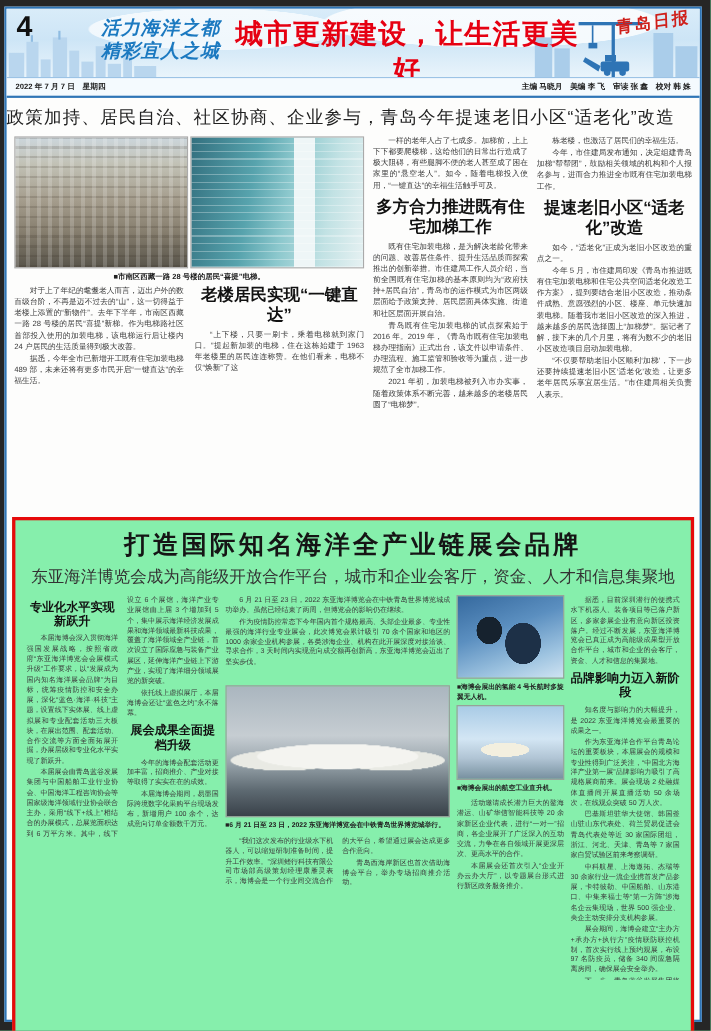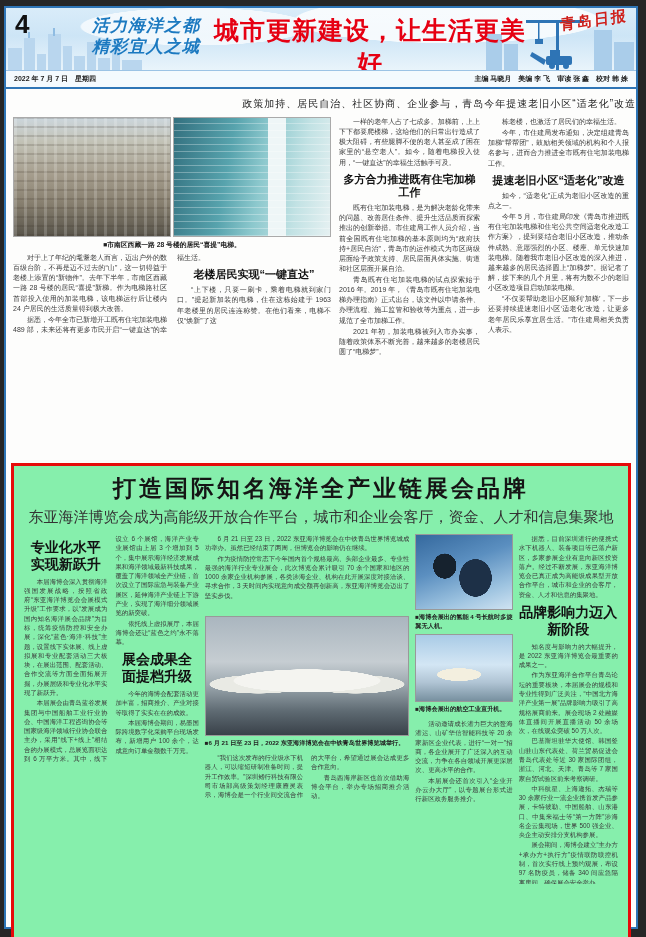--- a/index.html
+++ b/index.html
@@ -20,40 +20,40 @@
   .slogan-red-big{color:var(--accent-red,#e60012);font-weight:900;font-size:25px;letter-spacing:1px;margin-top:3px;}
   .masthead{position:absolute;right:8px;top:3px;color:#cf1f1a;font-weight:bold;font-size:15px;
       transform:rotate(-8deg) skewX(-6deg);letter-spacing:2px;}
   .sky-l{position:absolute;left:0;bottom:0;}
   .sky-r{position:absolute;right:0;bottom:0;}
   
   .daterow{height:16px;display:flex;justify-content:space-between;align-items:center;
       padding:0 8px;font-size:7px;font-weight:bold;color:#222;
       border-top:1px solid #9cc3e5;border-bottom:2px solid var(--brand-blue,#2e75b6);background:#f4fafe;}
   
-  .kicker{margin-top:8px;text-align:right;font-size:10px;color:#222;letter-spacing:1px;}
+  .kicker{margin-top:8px;text-align:left;font-size:16px;color:#222;letter-spacing:1px;}
   .headline{margin:4px 0 0;text-align:center;font-size:30px;font-weight:900;color:#000;letter-spacing:1px;}
   .byline{margin-top:6px;text-align:center;font-size:8px;color:#333;}
   .a1-row{display:flex;gap:8px;padding:0 7px;margin-top:6px;height:330px;}
   .a1-left{width:318px;}
   .photo-pair{display:flex;gap:2px;height:120px;}
   .ph{flex:1;border:1px solid #aaa;box-sizing:border-box;}
   .ph-street{background:
       repeating-linear-gradient(90deg,rgba(255,255,255,.18) 0 3px,transparent 3px 10px),
       repeating-linear-gradient(0deg,rgba(60,50,40,.18) 0 2px,transparent 2px 9px),
       linear-gradient(180deg,#ccd6dc 0%,#c2c2b6 20%,#a59d8d 48%,#877f6f 72%,#58544a 100%);}
   .ph-tower{background:
       repeating-linear-gradient(0deg,rgba(255,255,255,.3) 0 1px,transparent 1px 7px),
       linear-gradient(90deg,transparent 0 60%,#eef6f7 60% 72%,transparent 72%),
       linear-gradient(100deg,#33707f 0%,#57a3ad 35%,#8cc8cd 55%,#c2e2e4 78%,#e6f1f2 100%);}
   .caption{font-size:6.8px;font-weight:bold;color:#222;margin:3px 0;text-align:center;}
   .twocol{column-count:2;column-gap:10px;height:196px;overflow:hidden;}
   .a1-col{flex:1;height:330px;overflow:hidden;}
   .a1-col .b-p,.a1-left .b-p{font-size:7px;}
-  .a1-col .b-h,.a1-left .b-h{font-size:11px;}
+  .a1-col .b-h,.a1-left .b-h{font-size:15px;}
   
   .redbox{margin:16px 5px 0;border:3px solid #e60a0a;background:#86efac;padding:5px 10px 6px;
       box-sizing:border-box;height:520px;overflow:hidden;}
   .a2-title{text-align:center;font-size:23px;font-weight:900;color:#151515;letter-spacing:3px;margin:2px 0 0;}
   .a2-deck{text-align:center;font-size:15px;color:#333;margin:4px 0 7px;}
   .a2-row{display:flex;gap:6px;height:350px;}
   .a2-colL{width:176px;column-count:2;column-gap:8px;height:350px;overflow:hidden;}
   .a2-colM{width:206px;display:flex;flex-direction:column;}
   .m-intro{height:82px;overflow:hidden;}
   .photo-aerial{height:118px;border:1px solid #999;background:
@@ -66,21 +66,21 @@
   .photo-visitors{height:74px;border:1px solid #999;background:
       radial-gradient(20% 28% at 30% 42%,#16222e 0 60%,transparent 61%),
       radial-gradient(28% 42% at 62% 58%,#1d3047 0 60%,transparent 61%),
       linear-gradient(160deg,#35699e 0%,#5b8fc0 40%,#9dc3e0 75%,#cfe3f2 100%);}
   .photo-heli{height:66px;border:1px solid #999;background:
       radial-gradient(38% 16% at 45% 60%,#f3efdf 0 60%,transparent 61%),
       linear-gradient(180deg,#a9cbe6 0%,#d3e6f4 45%,#b0c4d4 72%,#77909f 100%);}
   .p-bottom{flex:1;overflow:hidden;margin-top:2px;}
   .a2-colR{width:100px;height:350px;overflow:hidden;}
   .redbox .b-p{font-size:6.4px;}
-  .redbox .b-h{font-size:14px;}
+  .redbox .b-h{font-size:11px;}
   .redbox .caption{font-size:6.2px;text-align:left;}
   
   .b-p{line-height:1.45;text-align:justify;text-indent:2em;color:#3a3a3a;margin:0 0 1px;}
   .b-h{font-weight:bold;text-align:center;color:#111;margin:5px 0 4px;line-height:1.2;}
 </style>
 </head>
 <body>
 
 <div class="page">
 

